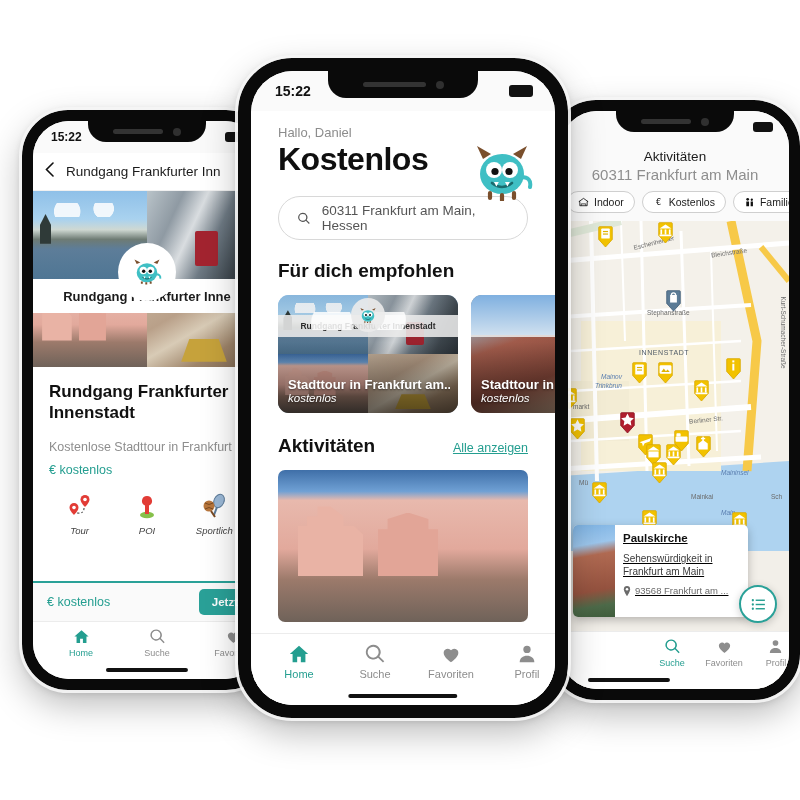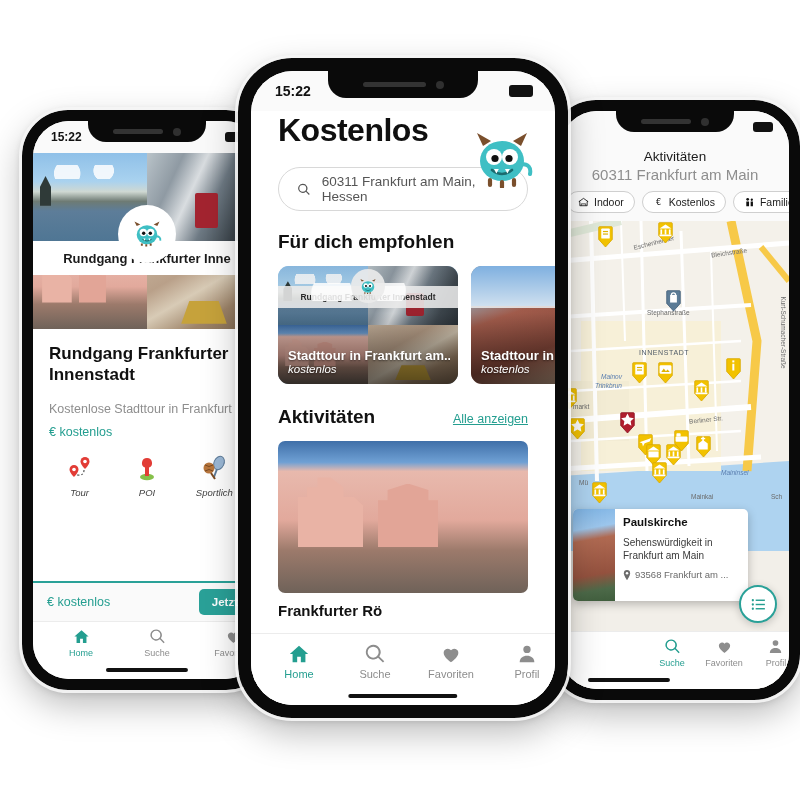--- a/index.html
+++ b/index.html
@@ -201,22 +201,22 @@
   .r-head { background:#fafafa; padding:6px 0 7px 0; }
   .r-t { text-align:center; font-size:13.5px; color:#1b1b1b; }
   .r-s { text-align:center; font-size:15px; color:#8e8e8e; margin-top:2px; }
   .r-chips { display:flex; gap:7px; padding:8px 0 3px 6px; overflow:hidden; }
   .chip {
     display:flex; align-items:center; gap:5px; border:1px solid #cfcfcf; border-radius:14px;
     padding:4px 10px; background:#fff; font-size:10.5px; color:#1b1b1b; white-space:nowrap; flex:none;
   }
   .map { position:absolute; top:78px; left:0; right:0; bottom:0; overflow:hidden; background:#f2efe9; }
   .poi-card {
-    position:absolute; left:12px; bottom:88px; width:175px; height:92px; background:#fff;
-    border-radius:5px; box-shadow:0 3px 10px rgba(0,0,0,.25); display:flex; overflow:hidden; z-index:10;
+    position:absolute; left:12px; bottom:72px; width:175px; height:92px; background:#fff;
+    border-radius:5px; box-shadow:0 3px 10px rgba(0,0,0,.25); display:flex; overflow:hidden; z-index:10;text-decoration:underline;
   }
   .poi-card .thumb { width:42px; flex:none; }
   .poi-card .body { padding:7px 8px; flex:1; min-width:0; }
   .poi-n { font-size:11.5px; font-weight:700; color:#111; }
   .poi-d { font-size:10px; color:#3a3a3a; margin-top:8px; line-height:1.3; }
   .poi-a { font-size:9.5px; color:#6b6b6b; margin-top:7px; display:flex; align-items:center; gap:4px; white-space:nowrap; overflow:hidden; }
   .fab {
     position:absolute; right:12px; bottom:66px; width:38px; height:38px; border-radius:50%;
     background:#fff; border:2px solid #2aa198; display:flex; align-items:center; justify-content:center; z-index:12;
     box-shadow:0 2px 8px rgba(0,0,0,.2);
@@ -236,20 +236,28 @@
       <div class="notch n-sm">
         <div class="speaker"></div>
         <div class="cam"></div>
       </div>
       <div class="statusbar">
         <span>15:22</span>
         <span class="battery"></span>
       </div>
 
       <div class="l-body">
+        <div class="l-nav">
+          <span>
+            <svg width="9" height="15" viewBox="0 0 9 15">
+                <path d="M8 1 L1.5 7.5 L8 14" stroke="#111" stroke-width="1.6" fill="none" stroke-linecap="round"></path>
+              </svg>
+          </span>
+          <span class="t">Rundgang Frankfurter Inn</span>
+        </div>
 
         <div class="l-hero">
           <div class="collage">
             <div class="ph ph-river"></div>
             <div class="ph ph-mall"></div>
             <div class="ph ph-roemer"></div>
             <div class="ph ph-brick"></div>
           </div>
           <div class="badge-circle" style="top:52px;">
             <svg width="30" height="28" viewBox="0 0 40 38">
@@ -598,20 +606,21 @@
         <div class="speaker"></div>
         <div class="cam"></div>
       </div>
       <div class="statusbar tall">
         <span>15:22</span>
         <span class="battery lg"></span>
       </div>
 
       <div class="c-body">
         <div style="position:relative;">
+          <div class="c-greet">Hallo, Daniel</div>
           <div class="c-title">Kostenlos</div>
           <div class="mascot-wrap">
             <svg width="62" height="58" viewBox="0 0 62 58">
               <path d="M12 16 L6 3 L20 11 Z" fill="#7a4f2c"></path>
                 <path d="M50 16 L56 3 L42 11 Z" fill="#7a4f2c"></path>
               <ellipse cx="31" cy="31" rx="22" ry="20" fill="#3fbfc4"></ellipse>
               <path d="M50 34 Q61 34 59 44" stroke="#3fbfc4" stroke-width="4" fill="none" stroke-linecap="round"></path>
               <circle cx="23" cy="27" r="8" fill="#fff"></circle>
                 <circle cx="39" cy="27" r="8" fill="#fff"></circle>
               <circle cx="24" cy="28.5" r="3.6" fill="#111"></circle>

